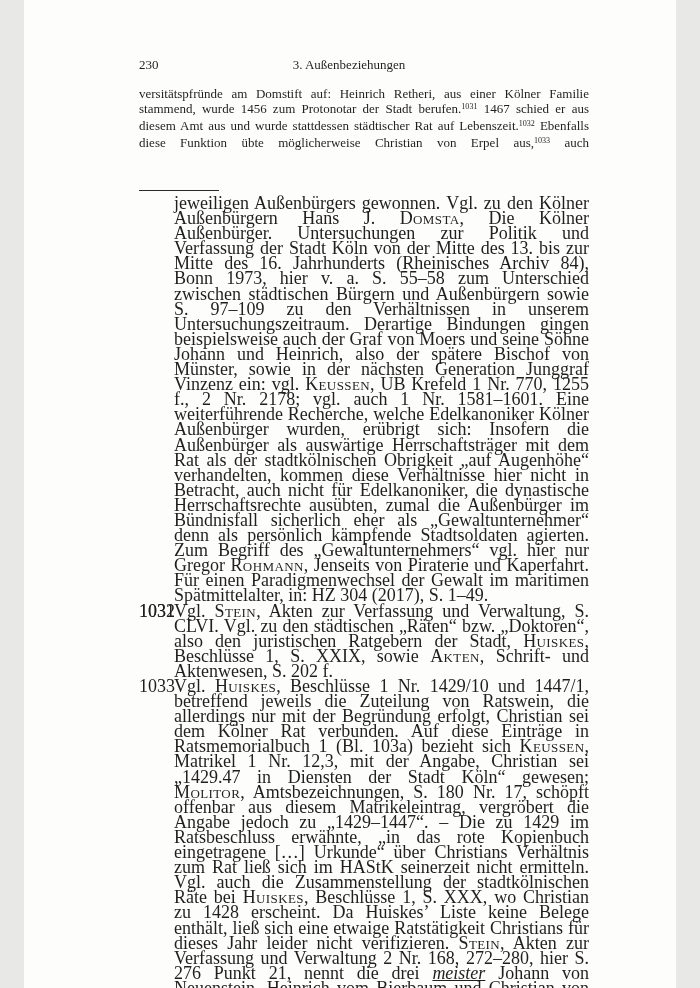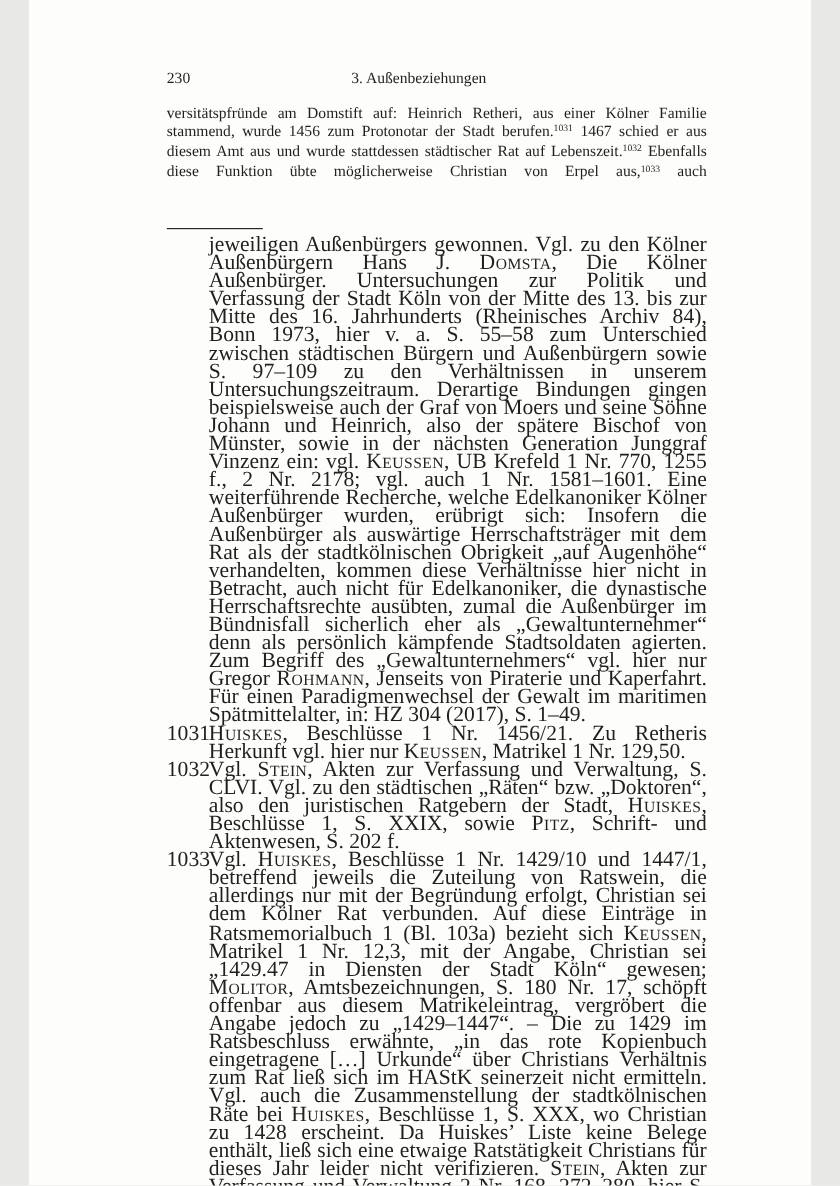--- a/index.html
+++ b/index.html
@@ -91,26 +91,25 @@
   <div class="fn-sep"></div>
 
   <div class="footnotes">
 
     <div class="fn">
       <span class="fn-text"><span>jeweiligen Außenbürgers gewonnen. Vgl. zu den Kölner Außenbürgern Hans J. </span><span class="sc">Domsta</span><span>, Die Kölner Außenbürger. Untersuchungen zur Politik und Verfassung der Stadt Köln von der Mitte des 13. bis zur Mitte des 16. Jahrhunderts (Rheinisches Archiv 84), Bonn 1973, hier v. a. S. 55–58 zum Unterschied zwischen städtischen Bürgern und Außenbürgern sowie S. 97–109 zu den Verhältnissen in unserem Untersuchungszeitraum. Derartige Bindungen gingen beispielsweise auch der Graf von Moers und seine Söhne Johann und Heinrich, also der spätere Bischof von Münster, sowie in der nächsten Generation Junggraf Vinzenz ein: vgl. </span><span class="sc">Keussen</span><span>, UB Krefeld 1 Nr. 770, 1255 f., 2 Nr. 2178; vgl. auch 1 Nr. 1581–1601. Eine weiterführende Recherche, welche Edelkanoniker Kölner Außenbürger wurden, erübrigt sich: Insofern die Außenbürger als auswärtige Herrschaftsträger mit dem Rat als der stadtkölnischen Obrigkeit „auf Augenhöhe“ verhandelten, kommen diese Verhältnisse hier nicht in Betracht, auch nicht für Edelkanoniker, die dynastische Herrschaftsrechte ausübten, zumal die Außenbürger im Bündnisfall sicherlich eher als „Gewaltunternehmer“ denn als persönlich kämpfende Stadtsoldaten agierten. Zum Begriff des „Gewaltunternehmers“ vgl. hier nur Gregor </span><span class="sc">Rohmann</span><span>, Jenseits von Piraterie und Kaperfahrt. Für einen Paradigmenwechsel der Gewalt im maritimen Spätmittelalter, in: HZ 304 (2017), S. 1–49.</span></span>
     </div>
 
     <div class="fn">
       <span class="fn-num">1031</span>
-      <span class="fn-text"><span class="sc">Huiskes</span><span>, Beschlüsse 1 Nr. 1456/21. Zu Retheris Herkunft vgl. hier nur </span><span class="sc">Keussen</span><span>, Matrikel 1 Nr. 129,50.</span></span>
     </div>
 
     <div class="fn">
       <span class="fn-num">1032</span>
-      <span class="fn-text"><span>Vgl. </span><span class="sc">Stein</span><span>, Akten zur Verfassung und Verwaltung, S. CLVI. Vgl. zu den städtischen „Räten“ bzw. „Doktoren“, also den juristischen Ratgebern der Stadt, </span><span class="sc">Huiskes</span><span>, Beschlüsse 1, S. XXIX, sowie </span><span class="sc">Pitz</span><span>, Schrift- und Aktenwesen, S. 202 f.</span></span>
+      <span class="fn-text"><span>Vgl. </span><span class="sc">Stein</span><span>, Akten zur Verfassung und Verwaltung, S. CLVI. Vgl. zu den städtischen „Räten“ bzw. „Doktoren“, also den juristischen Ratgebern der Stadt, </span><span class="sc">Huiskes</span><span>, Beschlüsse 1, S. XXIX, sowie </span><span class="sc">Akten</span><span>, Schrift- und Aktenwesen, S. 202 f.</span></span>
     </div>
 
     <div class="fn jl">
       <span class="fn-num">1033</span>
       <span class="fn-text"><span>Vgl. </span><span class="sc">Huiskes</span><span>, Beschlüsse 1 Nr. 1429/10 und 1447/1, betreffend jeweils die Zuteilung von Ratswein, die allerdings nur mit der Begründung erfolgt, Christian sei dem Kölner Rat verbunden. Auf diese Einträge in Ratsmemorialbuch 1 (Bl. 103a) bezieht sich </span><span class="sc">Keussen</span><span>, Matrikel 1 Nr. 12,3, mit der Angabe, Christian sei „1429.47 in Diensten der Stadt Köln“ gewesen; </span><span class="sc">Molitor</span><span>, Amtsbezeichnungen, S. 180 Nr. 17, schöpft offenbar aus diesem Matrikeleintrag, vergröbert die Angabe jedoch zu „1429–1447“. – Die zu 1429 im Ratsbeschluss erwähnte, „in das rote Kopienbuch eingetragene […] Urkunde“ über Christians Verhältnis zum Rat ließ sich im HAStK seinerzeit nicht ermitteln. Vgl. auch die Zusammenstellung der stadtkölnischen Räte bei </span><span class="sc">Huiskes</span><span>, Beschlüsse 1, S. XXX, wo Christian zu 1428 erscheint. Da Huiskes’ Liste keine Belege enthält, ließ sich eine etwaige Ratstätigkeit Christians für dieses Jahr leider nicht verifizieren. </span><span class="sc">Stein</span><span>, Akten zur Verfassung und Verwaltung 2 Nr. 168, 272–280, hier S. 276 Punkt 21, nennt die drei </span><span class="i">meister</span><span> Johann von Neuenstein, Heinrich vom Bierbaum und Christian von Er-</span></span>
     </div>
 
   </div>
 </div>
 

